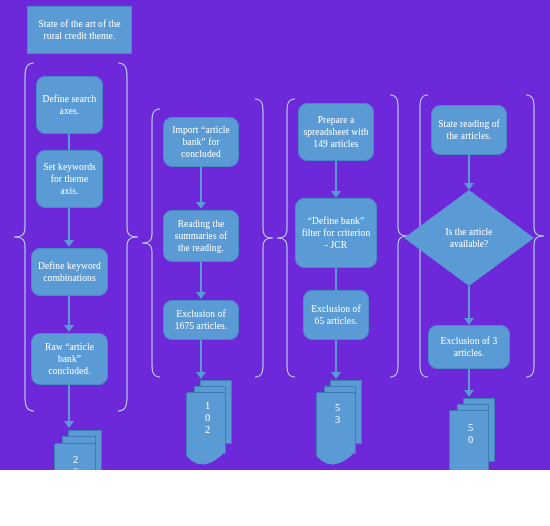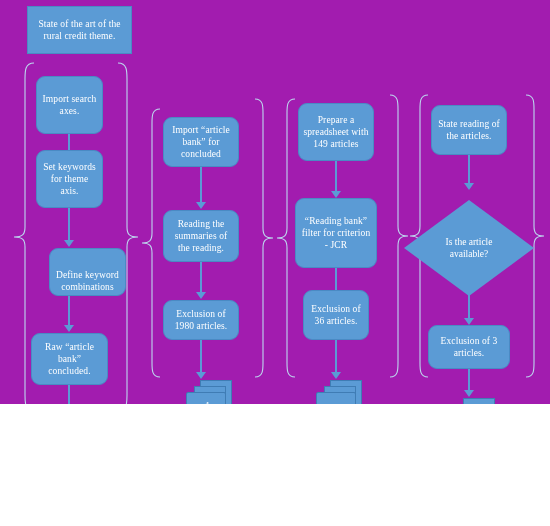--- a/index.html
+++ b/index.html
@@ -6,22 +6,22 @@
     margin: 0;
     padding: 0;
     background: #ffffff;
   }
   body {
     font-family: "Liberation Serif", "DejaVu Serif", serif;
   }
   #canvas {
     position: relative;
     width: 550px;
-    height: 404px;
-    background: #a21caf;
+    height: 470px;
+    background: #6d28d9;
     overflow: hidden;
   }
 
   
   .node {
     position: absolute;
     box-sizing: border-box;
     background: #5B9BD5;
     border: 1px solid #4a8ac4;
     color: #ffffff;
@@ -164,31 +164,31 @@
     <svg width="22" height="284" viewBox="0 0 22 284">
       <path d="M2,1 C10,1 10,8 10,15 L10,132 C10,139 12,142 20,142 C12,142 10,145 10,152 L10,269 C10,276 10,283 2,283"></path>
     </svg>
   </div>
 
   <div class="node title-box" style="left:27px; top:6px; width:105px; height:48px; font-size:9.5px;">
     <span class="node-text">State of the art of the rural credit theme.</span>
   </div>
 
   <div class="node rounded" style="left:36px; top:76px; width:67px; height:58px; font-size:9.5px;">
-    <span class="node-text">Import search axes.</span>
+    <span class="node-text">Define search axes.</span>
   </div>
   <div class="conn" style="left:68px; top:134px; height:16px;"></div>
 
   <div class="node rounded" style="left:36px; top:150px; width:67px; height:58px; font-size:9.5px;">
     <span class="node-text">Set keywords for theme axis.</span>
   </div>
   <div class="conn" style="left:68px; top:208px; height:33px;"></div>
   <div class="arrowhead" style="left:64px; top:240px;"></div>
 
-  <div class="node rounded" style="left:49px; top:248px; width:77px; height:48px; font-size:9.5px;align-items:flex-end;">
+  <div class="node rounded" style="left:31px; top:248px; width:77px; height:48px; font-size:9.5px;">
     <span class="node-text">Define keyword combinations</span>
   </div>
   <div class="conn" style="left:68px; top:296px; height:30px;"></div>
   <div class="arrowhead" style="left:64px; top:325px;"></div>
 
   <div class="node rounded" style="left:31px; top:333px; width:77px; height:52px; font-size:9.5px;">
     <span class="node-text">Raw “article bank” concluded.</span>
   </div>
   <div class="conn" style="left:68px; top:385px; height:37px;"></div>
   <div class="arrowhead" style="left:64px; top:421px;"></div>
@@ -211,21 +211,21 @@
   <div class="conn" style="left:200px; top:167px; height:36px;"></div>
   <div class="arrowhead" style="left:196px; top:202px;"></div>
 
   <div class="node rounded" style="left:163px; top:210px; width:76px; height:52px; font-size:9.5px;">
     <span class="node-text">Reading the summaries of the reading.</span>
   </div>
   <div class="conn" style="left:200px; top:262px; height:31px;"></div>
   <div class="arrowhead" style="left:196px; top:292px;"></div>
 
   <div class="node rounded" style="left:163px; top:300px; width:76px; height:40px; font-size:9.5px;">
-    <span class="node-text">Exclusion of 1980 articles.</span>
+    <span class="node-text">Exclusion of 1675 articles.</span>
   </div>
   <div class="conn" style="left:200px; top:340px; height:33px;"></div>
   <div class="arrowhead" style="left:196px; top:372px;"></div>
 
   <div class="stack" style="left:186px; top:380px; width:50px; height:86px;">
     <div class="sheet" style="left:14px; top:0px; width:32px; height:64px;"></div>
     <div class="sheet" style="left:8px; top:6px; width:32px; height:68px;"></div>
     <div class="sheet front" style="left:0px; top:12px; width:40px; height:74px;"></div>
     <div class="stack-label" style="font-size:10.5px; top:20px;">
       <span>1</span>
@@ -234,47 +234,47 @@
     </div>
   </div>
 
   <div class="node rounded" style="left:298px; top:103px; width:76px; height:58px; font-size:9.5px;">
     <span class="node-text">Prepare a spreadsheet with 149 articles</span>
   </div>
   <div class="conn" style="left:335px; top:161px; height:31px;"></div>
   <div class="arrowhead" style="left:331px; top:191px;"></div>
 
   <div class="node rounded" style="left:295px; top:198px; width:82px; height:70px; font-size:9.5px;">
-    <span class="node-text">“Reading bank” filter for criterion - JCR</span>
+    <span class="node-text">“Define bank” filter for criterion - JCR</span>
   </div>
   <div class="conn" style="left:335px; top:268px; height:22px;"></div>
 
   <div class="node rounded" style="left:303px; top:290px; width:66px; height:50px; font-size:9.5px;">
-    <span class="node-text">Exclusion of 36 articles.</span>
+    <span class="node-text">Exclusion of 65 articles.</span>
   </div>
   <div class="conn" style="left:335px; top:340px; height:33px;"></div>
   <div class="arrowhead" style="left:331px; top:372px;"></div>
 
   <div class="stack" style="left:316px; top:380px; width:50px; height:86px;">
     <div class="sheet" style="left:14px; top:0px; width:32px; height:64px;"></div>
     <div class="sheet" style="left:8px; top:6px; width:32px; height:68px;"></div>
     <div class="sheet front" style="left:0px; top:12px; width:40px; height:74px;"></div>
     <div class="stack-label" style="font-size:10.5px; top:22px;">
       <span>5</span>
       <span>3</span>
     </div>
   </div>
 
   <div class="node rounded" style="left:431px; top:105px; width:76px; height:50px; font-size:9.5px;">
     <span class="node-text">State reading of the articles.</span>
   </div>
   <div class="conn" style="left:468px; top:155px; height:29px;"></div>
   <div class="arrowhead" style="left:464px; top:183px;"></div>
 
-  <div class="diamond" style="left:404px; top:200px; width:130px; height:96px;">
+  <div class="diamond" style="left:404px; top:190px; width:130px; height:96px;">
     <div class="dshape"></div>
     <span class="node-text" style="font-size:9.5px; width:82px;">Is the article available?</span>
   </div>
   <div class="conn" style="left:468px; top:286px; height:33px;"></div>
   <div class="arrowhead" style="left:464px; top:318px;"></div>
 
   <div class="node rounded" style="left:428px; top:325px; width:82px; height:44px; font-size:9.5px;">
     <span class="node-text">Exclusion of 3 articles.</span>
   </div>
   <div class="conn" style="left:468px; top:369px; height:22px;"></div>

